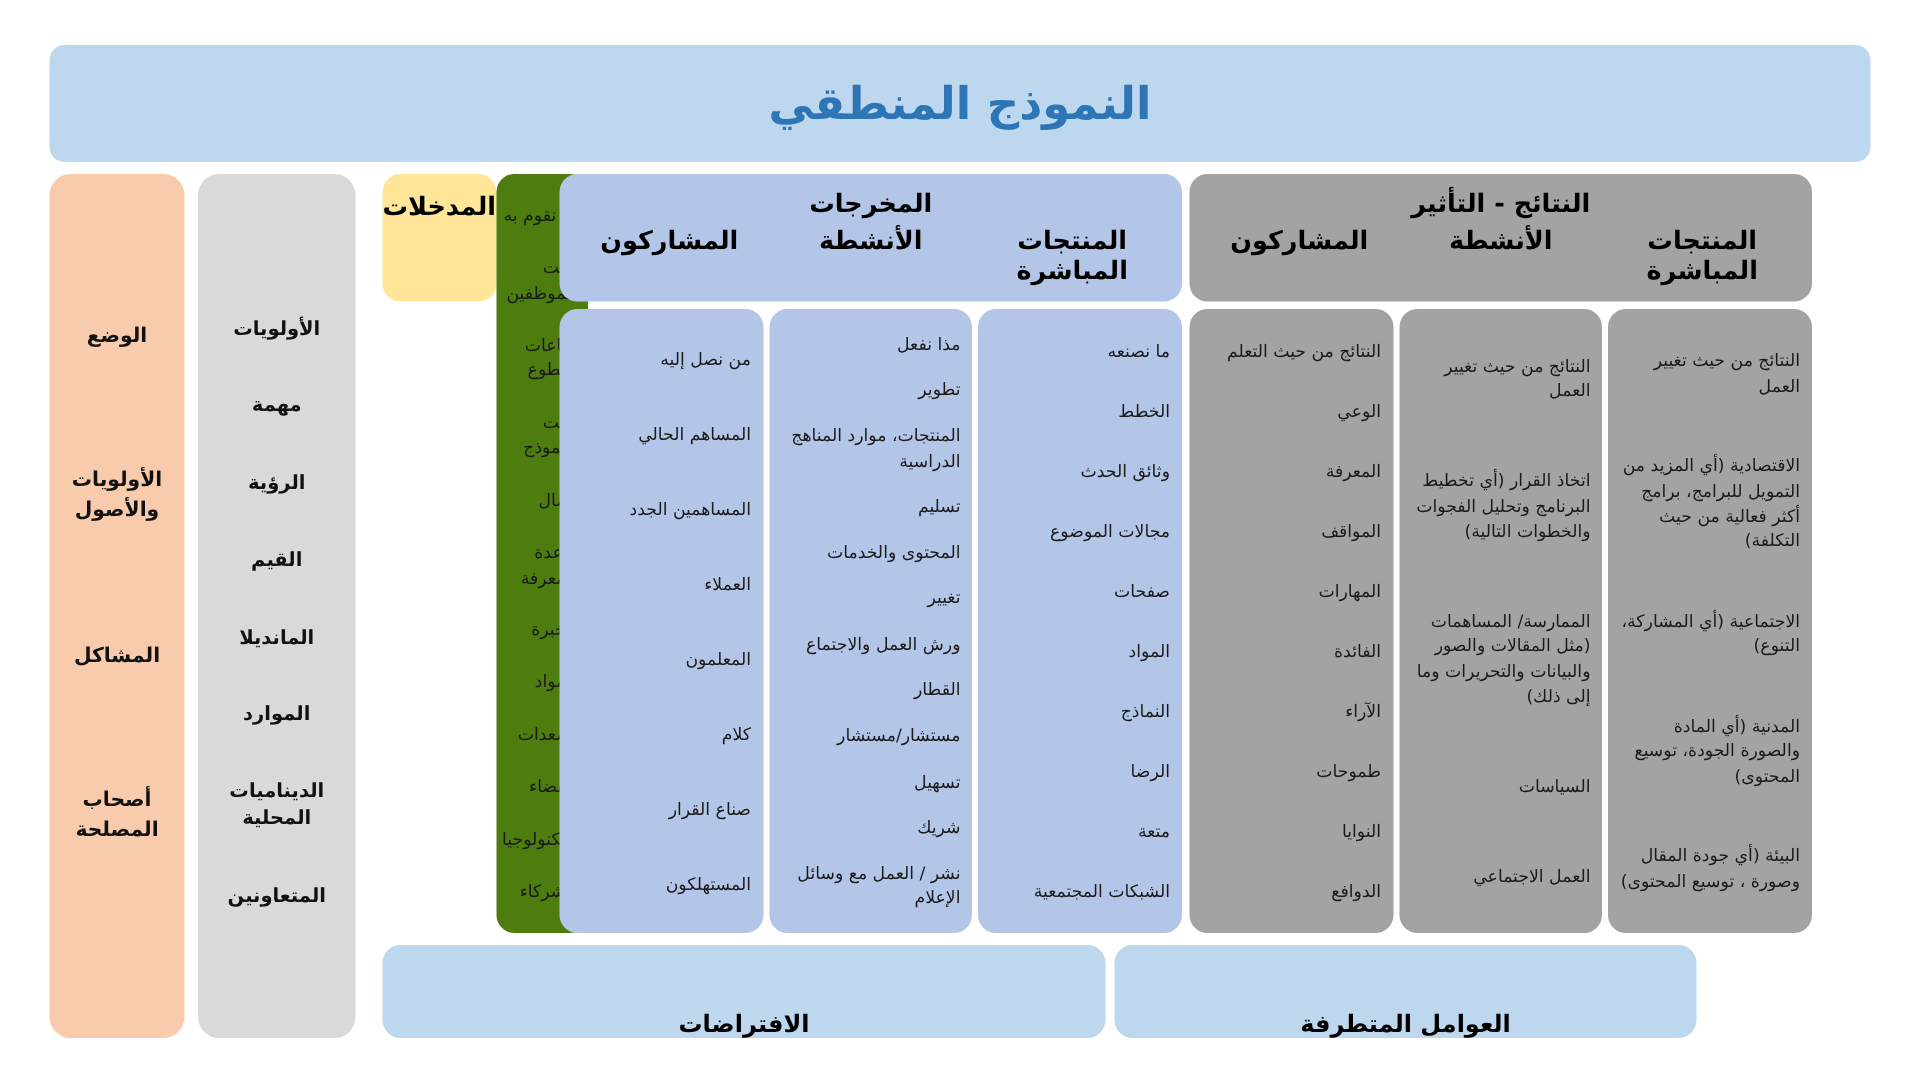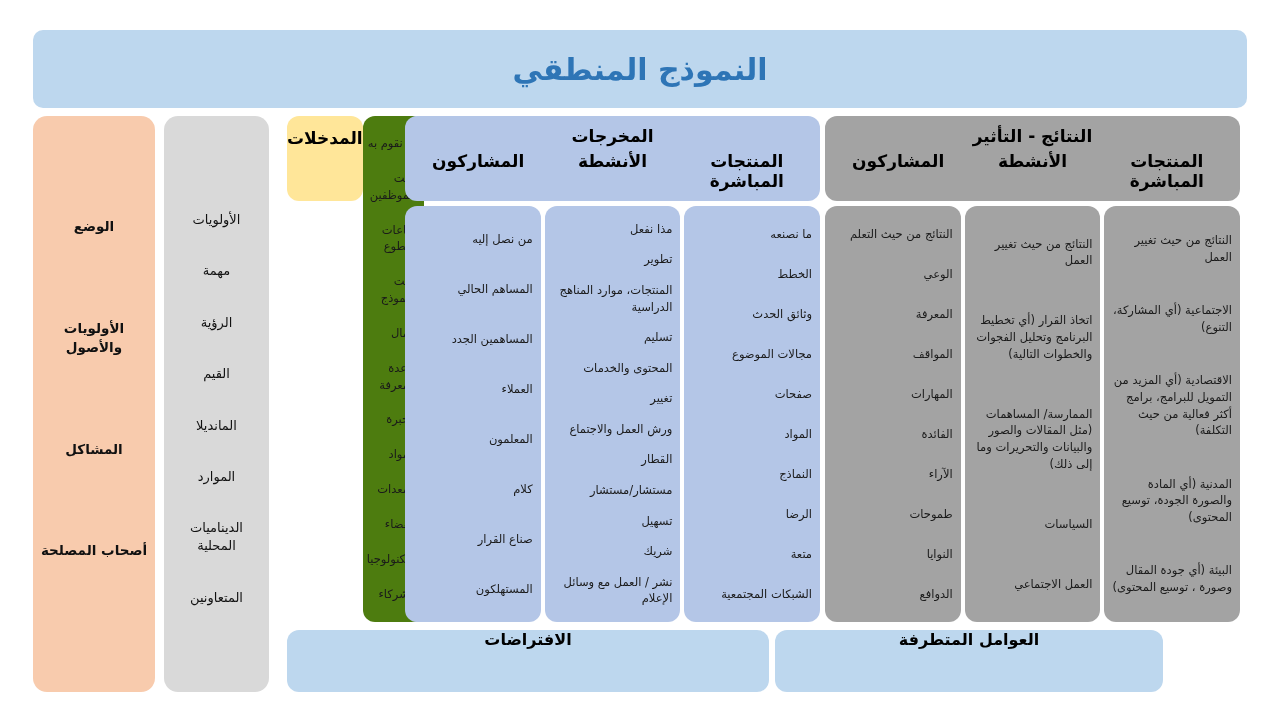--- a/index.html
+++ b/index.html
@@ -6,27 +6,27 @@
   html,body { width:1280px; height:720px; background:#ffffff; overflow:hidden;
     font-family:"DejaVu Sans","Liberation Sans",sans-serif; }
   .page { width:1280px; height:720px; padding:30px 33px 28px 33px; display:flex; flex-direction:column; }
 
   .title-bar { height:78px; background:#bdd7ee; border-radius:10px; display:flex;
     align-items:center; justify-content:center; margin-bottom:8px; flex:0 0 auto; }
   .title-bar .t { color:#2e75b6; font-size:30px; font-weight:bold; direction:rtl; }
 
   .main-row { flex:1; display:flex; align-items:stretch; }
 
-  .col-situation { width:122px; margin-right:9px; background:#f8cbad; border-radius:14px;
+  .col-situation { width:90px; margin-right:9px; background:#f8cbad; border-radius:14px;
     display:flex; flex-direction:column; justify-content:space-around; padding:60px 6px 90px 6px; }
   .col-situation .cell { direction:rtl; text-align:center; font-weight:bold; font-size:13.5px; color:#111; line-height:1.45; }
 
   .col-context { width:105px; margin-right:18px; background:#d9d9d9; border-radius:14px;
     display:flex; flex-direction:column; justify-content:space-between; padding:95px 6px 85px 6px; }
-  .col-context .cell { direction:rtl; text-align:center; font-weight:normal; font-size:13px; color:#111; line-height:1.4; }
+  .col-context .cell { direction:rtl; text-align:center; font-weight:bold; font-size:13px; color:#111; line-height:1.4; }
 
   .right-group { flex:1; display:flex; flex-direction:column; }
   .top-row { flex:1; display:flex; }
 
   .col-inputs { width:113px; margin-right:5px; display:flex; flex-direction:row; }
   .hdr-box { background:#ffe699; border-radius:12px; height:85px; margin-bottom:5px;
     display:flex; align-items:flex-start; justify-content:center; padding-top:12px; }
   .hdr-box .h { font-weight:bold; font-size:17px; color:#000; direction:rtl; }
   .inputs-body { flex:1; background:#4d7c0f; border-radius:12px; display:flex; flex-direction:column;
     justify-content:space-around; padding:10px 8px 10px 4px; }
@@ -41,21 +41,21 @@
   .sec-body { flex:1; display:flex; }
   .sec-col { flex:1; border-radius:12px; display:flex; flex-direction:column;
     justify-content:space-around; padding:8px 8px 8px 4px; }
   .sec-col + .sec-col { margin-left:4px; }
   .outputs .sec-header, .outputs .sec-col { background:#b4c6e7; }
   .outcomes .sec-header, .outcomes .sec-col { background:#a3a3a3; }
 
   .item { direction:rtl; text-align:right; font-size:11.5px; color:#1a1a1a; line-height:1.45; }
 
   .bottom-row { flex:0 0 62px; margin-top:8px; display:flex; }
-  .bottom-bar { background:#bdd7ee; border-radius:12px; display:flex; align-items:flex-start; justify-content:center; }
+  .bottom-bar { background:#bdd7ee; border-radius:12px; display:flex; align-items:flex-end; justify-content:center; }
   .bottom-bar .h { font-weight:bold; font-size:16px; color:#000; direction:rtl; }
   .bar-assumptions { width:482px; margin-right:6px; }
   .bar-external { width:388px; }
 </style>
 </head>
 <body>
 
 <div class="page">
 
   <div class="title-bar">
@@ -178,22 +178,22 @@
               </div>
             <div class="sec-col">
                 <div class="item">النتائج من حيث تغيير العمل</div>
                 <div class="item">اتخاذ القرار (أي تخطيط البرنامج وتحليل الفجوات والخطوات التالية)</div>
                 <div class="item">الممارسة/ المساهمات (مثل المقالات والصور والبيانات والتحريرات وما إلى ذلك)</div>
                 <div class="item">السياسات</div>
                 <div class="item">العمل الاجتماعي</div>
               </div>
             <div class="sec-col">
                 <div class="item">النتائج من حيث تغيير العمل</div>
+                <div class="item">الاقتصادية (أي المزيد من التمويل للبرامج، برامج أكثر فعالية من حيث التكلفة)</div>
                 <div class="item">الاجتماعية (أي المشاركة، التنوع)</div>
-                <div class="item">الاقتصادية (أي المزيد من التمويل للبرامج، برامج أكثر فعالية من حيث التكلفة)</div>
                 <div class="item">المدنية (أي المادة والصورة الجودة، توسيع المحتوى)</div>
                 <div class="item">البيئة (أي جودة المقال وصورة ، توسيع المحتوى)</div>
               </div>
           </div>
         </div>
 
       </div>
 
       <div class="bottom-row">
         <div class="bottom-bar bar-assumptions">

